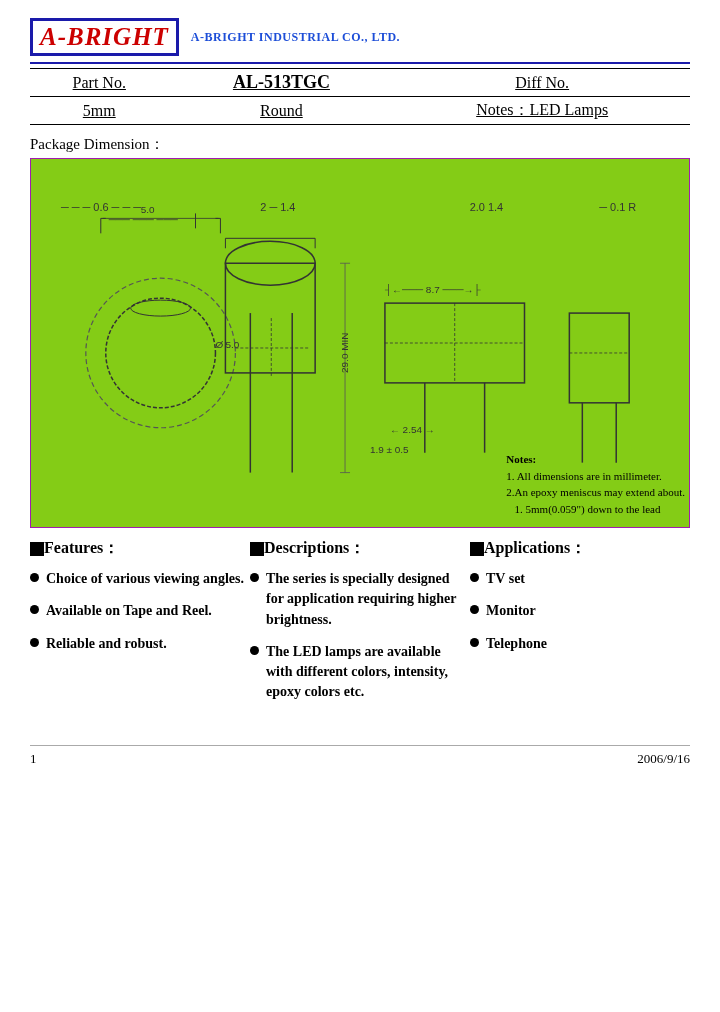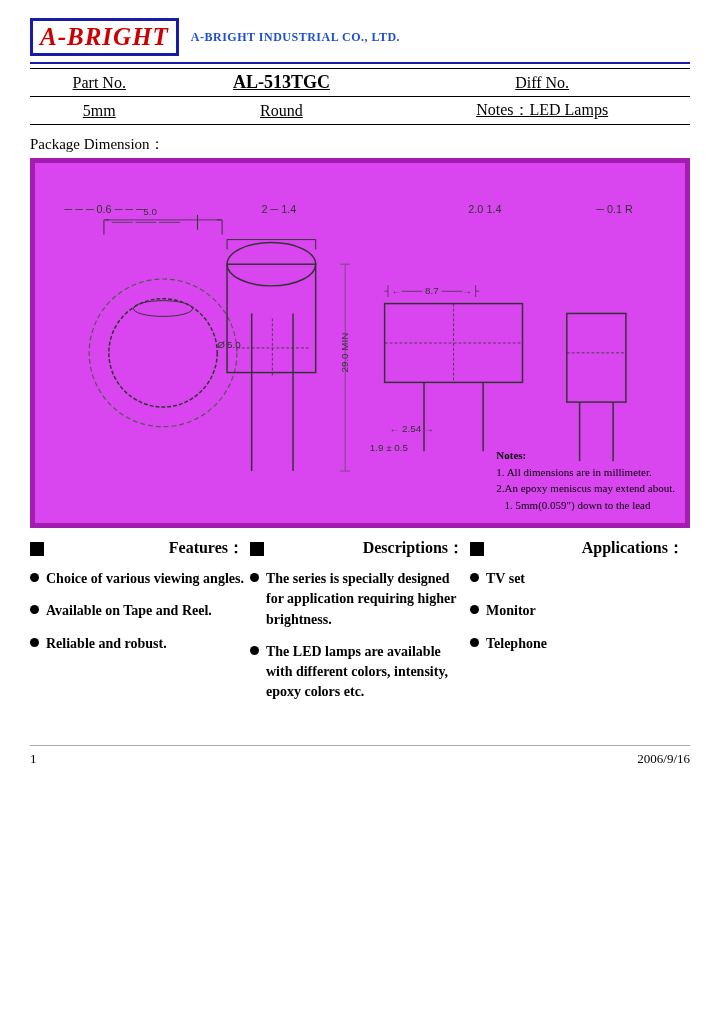--- a/index.html
+++ b/index.html
@@ -62,59 +62,57 @@
     .part-row-bottom td { font-size: 16px; font-weight: normal; }
     .part-table tr:first-child td { border-top: 1.5px solid #000; }
     .part-table tr:last-child td { border-bottom: 1.5px solid #000; }
 
     
     .package-label {
       font-size: 15px;
       margin: 10px 0 4px 0;
     }
     .dimension-box {
-      border: 5px solid #a21caf;
+      border: 1px solid #a21caf;
       width: 100%;
       height: 370px;
       position: relative;
       margin-bottom: 10px;
       overflow: hidden;
-      background: #d946ef;
+      background: #84cc16;
     }
 
     
     .dimension-svg {
       width: 100%;
       height: 100%;
     }
 
     
     .notes-area {
       position: absolute;
       bottom: 10px;
-      right: 10px;
+      right: 4px;
       font-size: 11px;
       line-height: 1.5;
     }
 
     
     .content-grid {
       display: grid;
       grid-template-columns: 220px 220px 220px;
       gap: 0;
       margin-top: 8px;
     }
     .col-header {
       display: flex;
       align-items: center;
-      gap: 6px;
       font-size: 16px;
       font-weight: 700;
       margin-bottom: 10px;
-      justify-content: space-between;
     }
     .col-header .black-square {
       width: 14px;
       height: 14px;
       background: #000;
       flex-shrink: 0;
     }
     .bullet-item {
       display: flex;
       align-items: flex-start;

